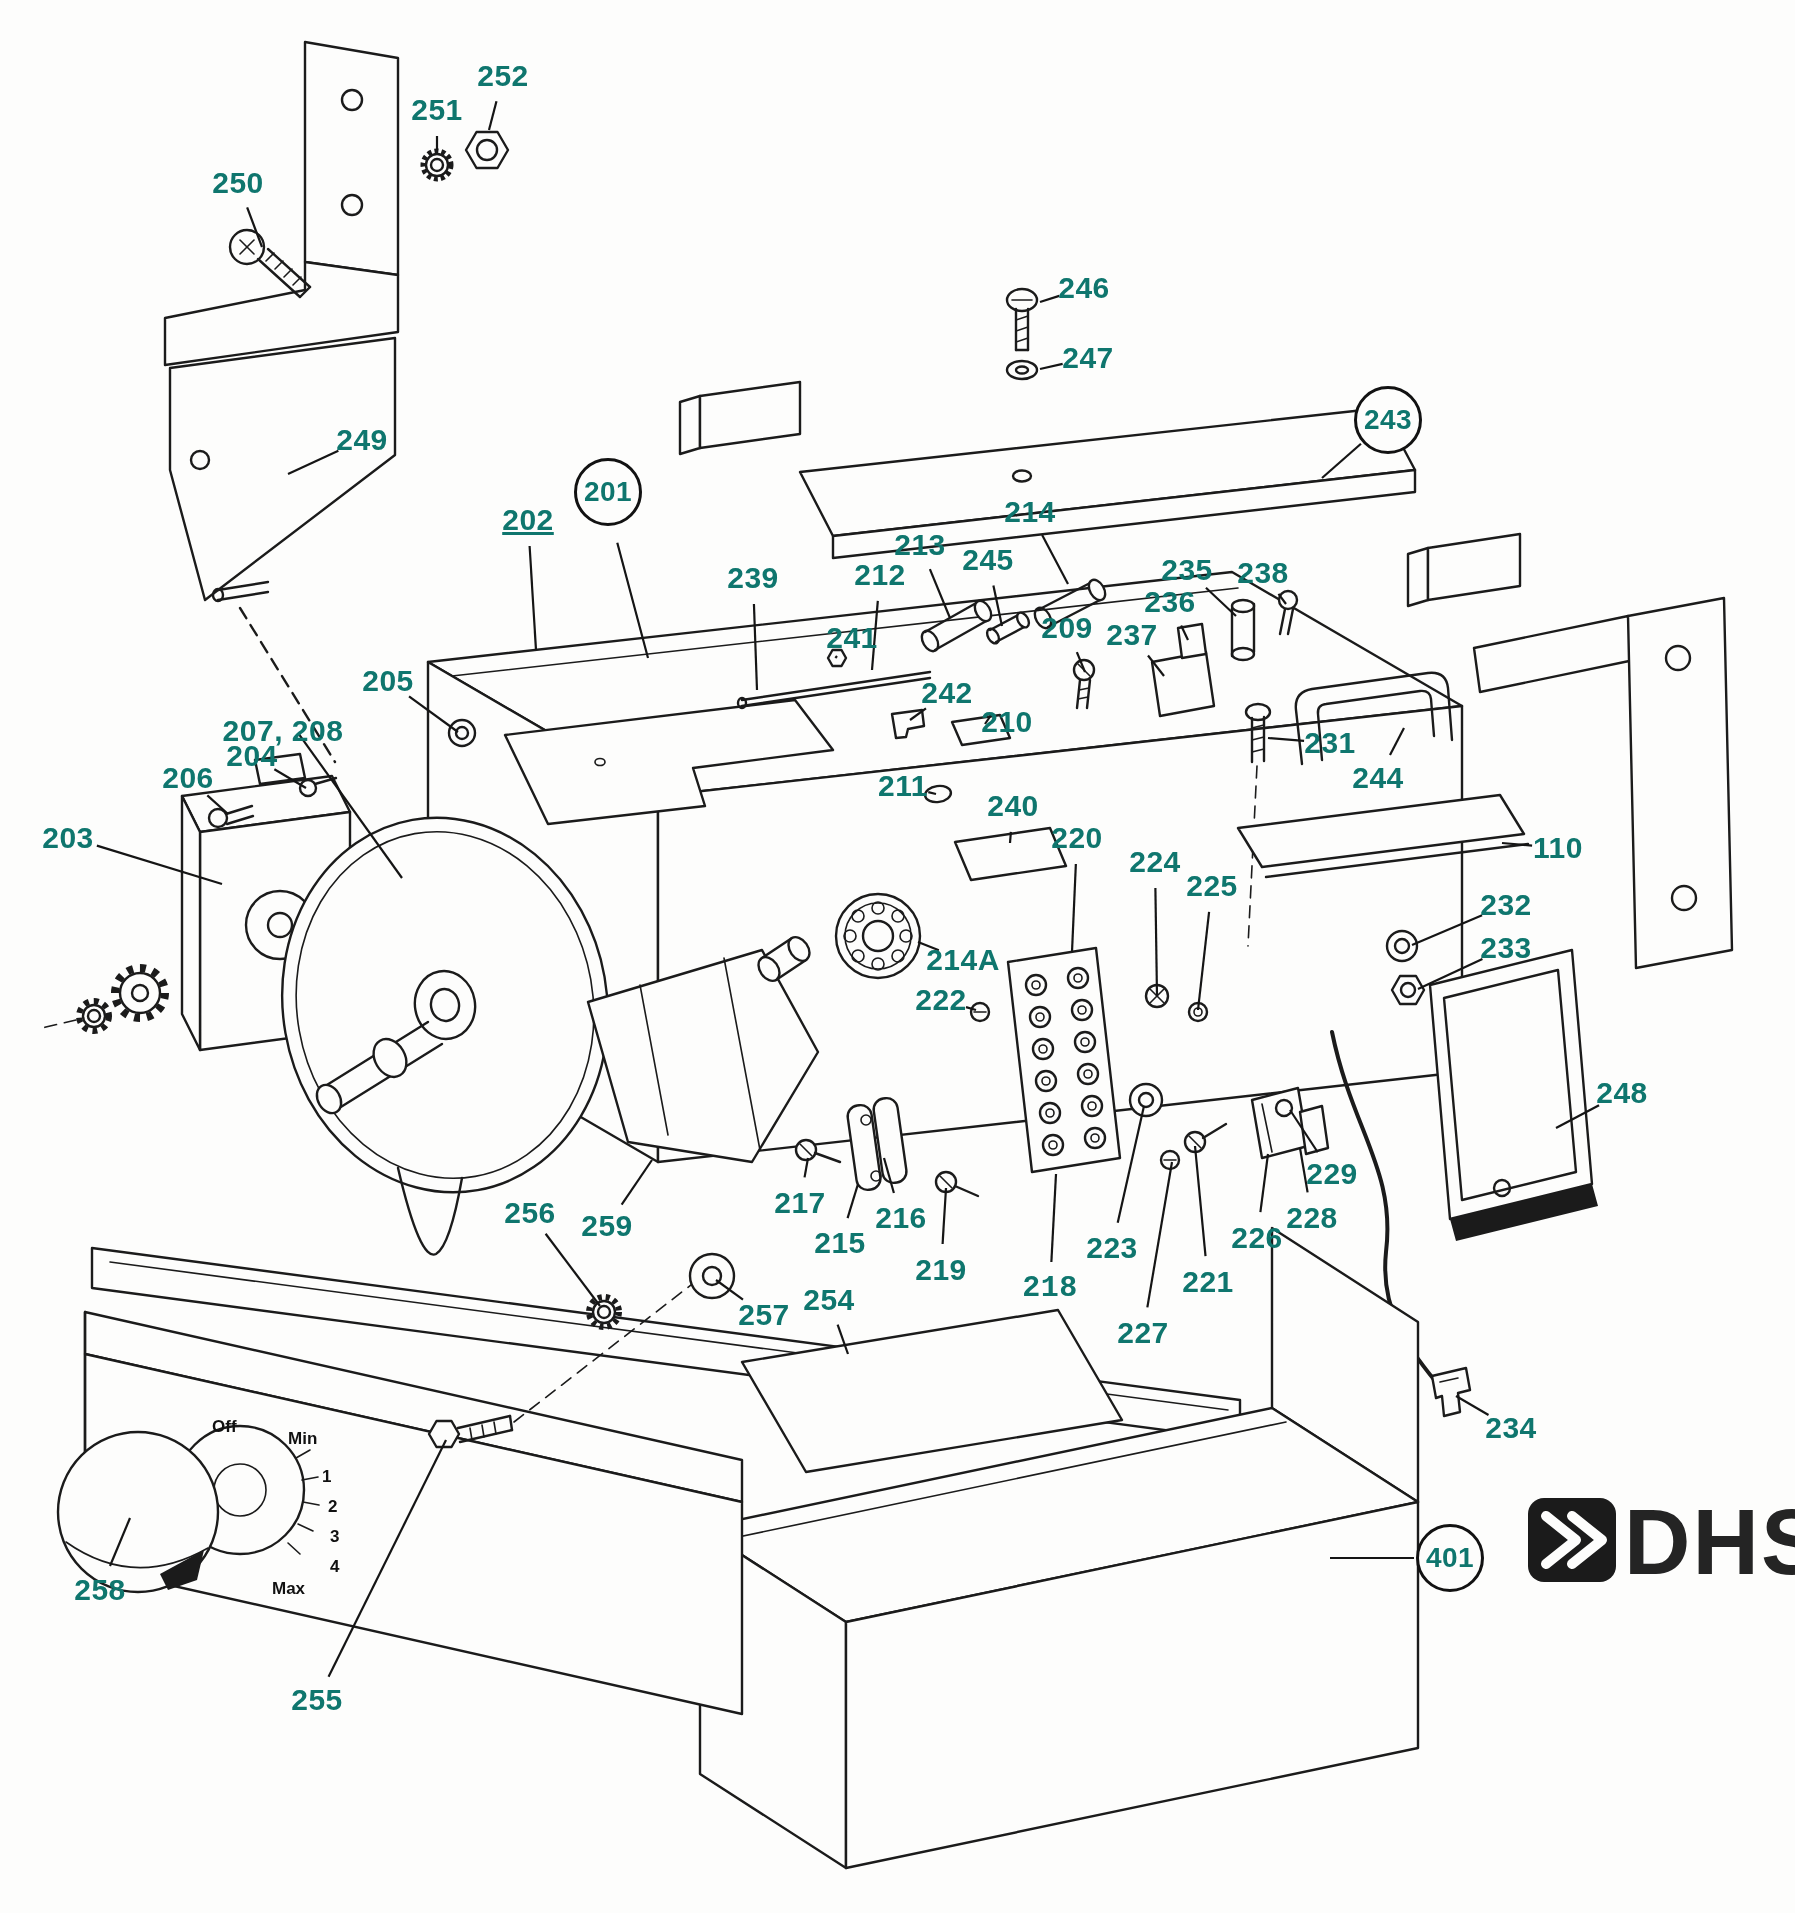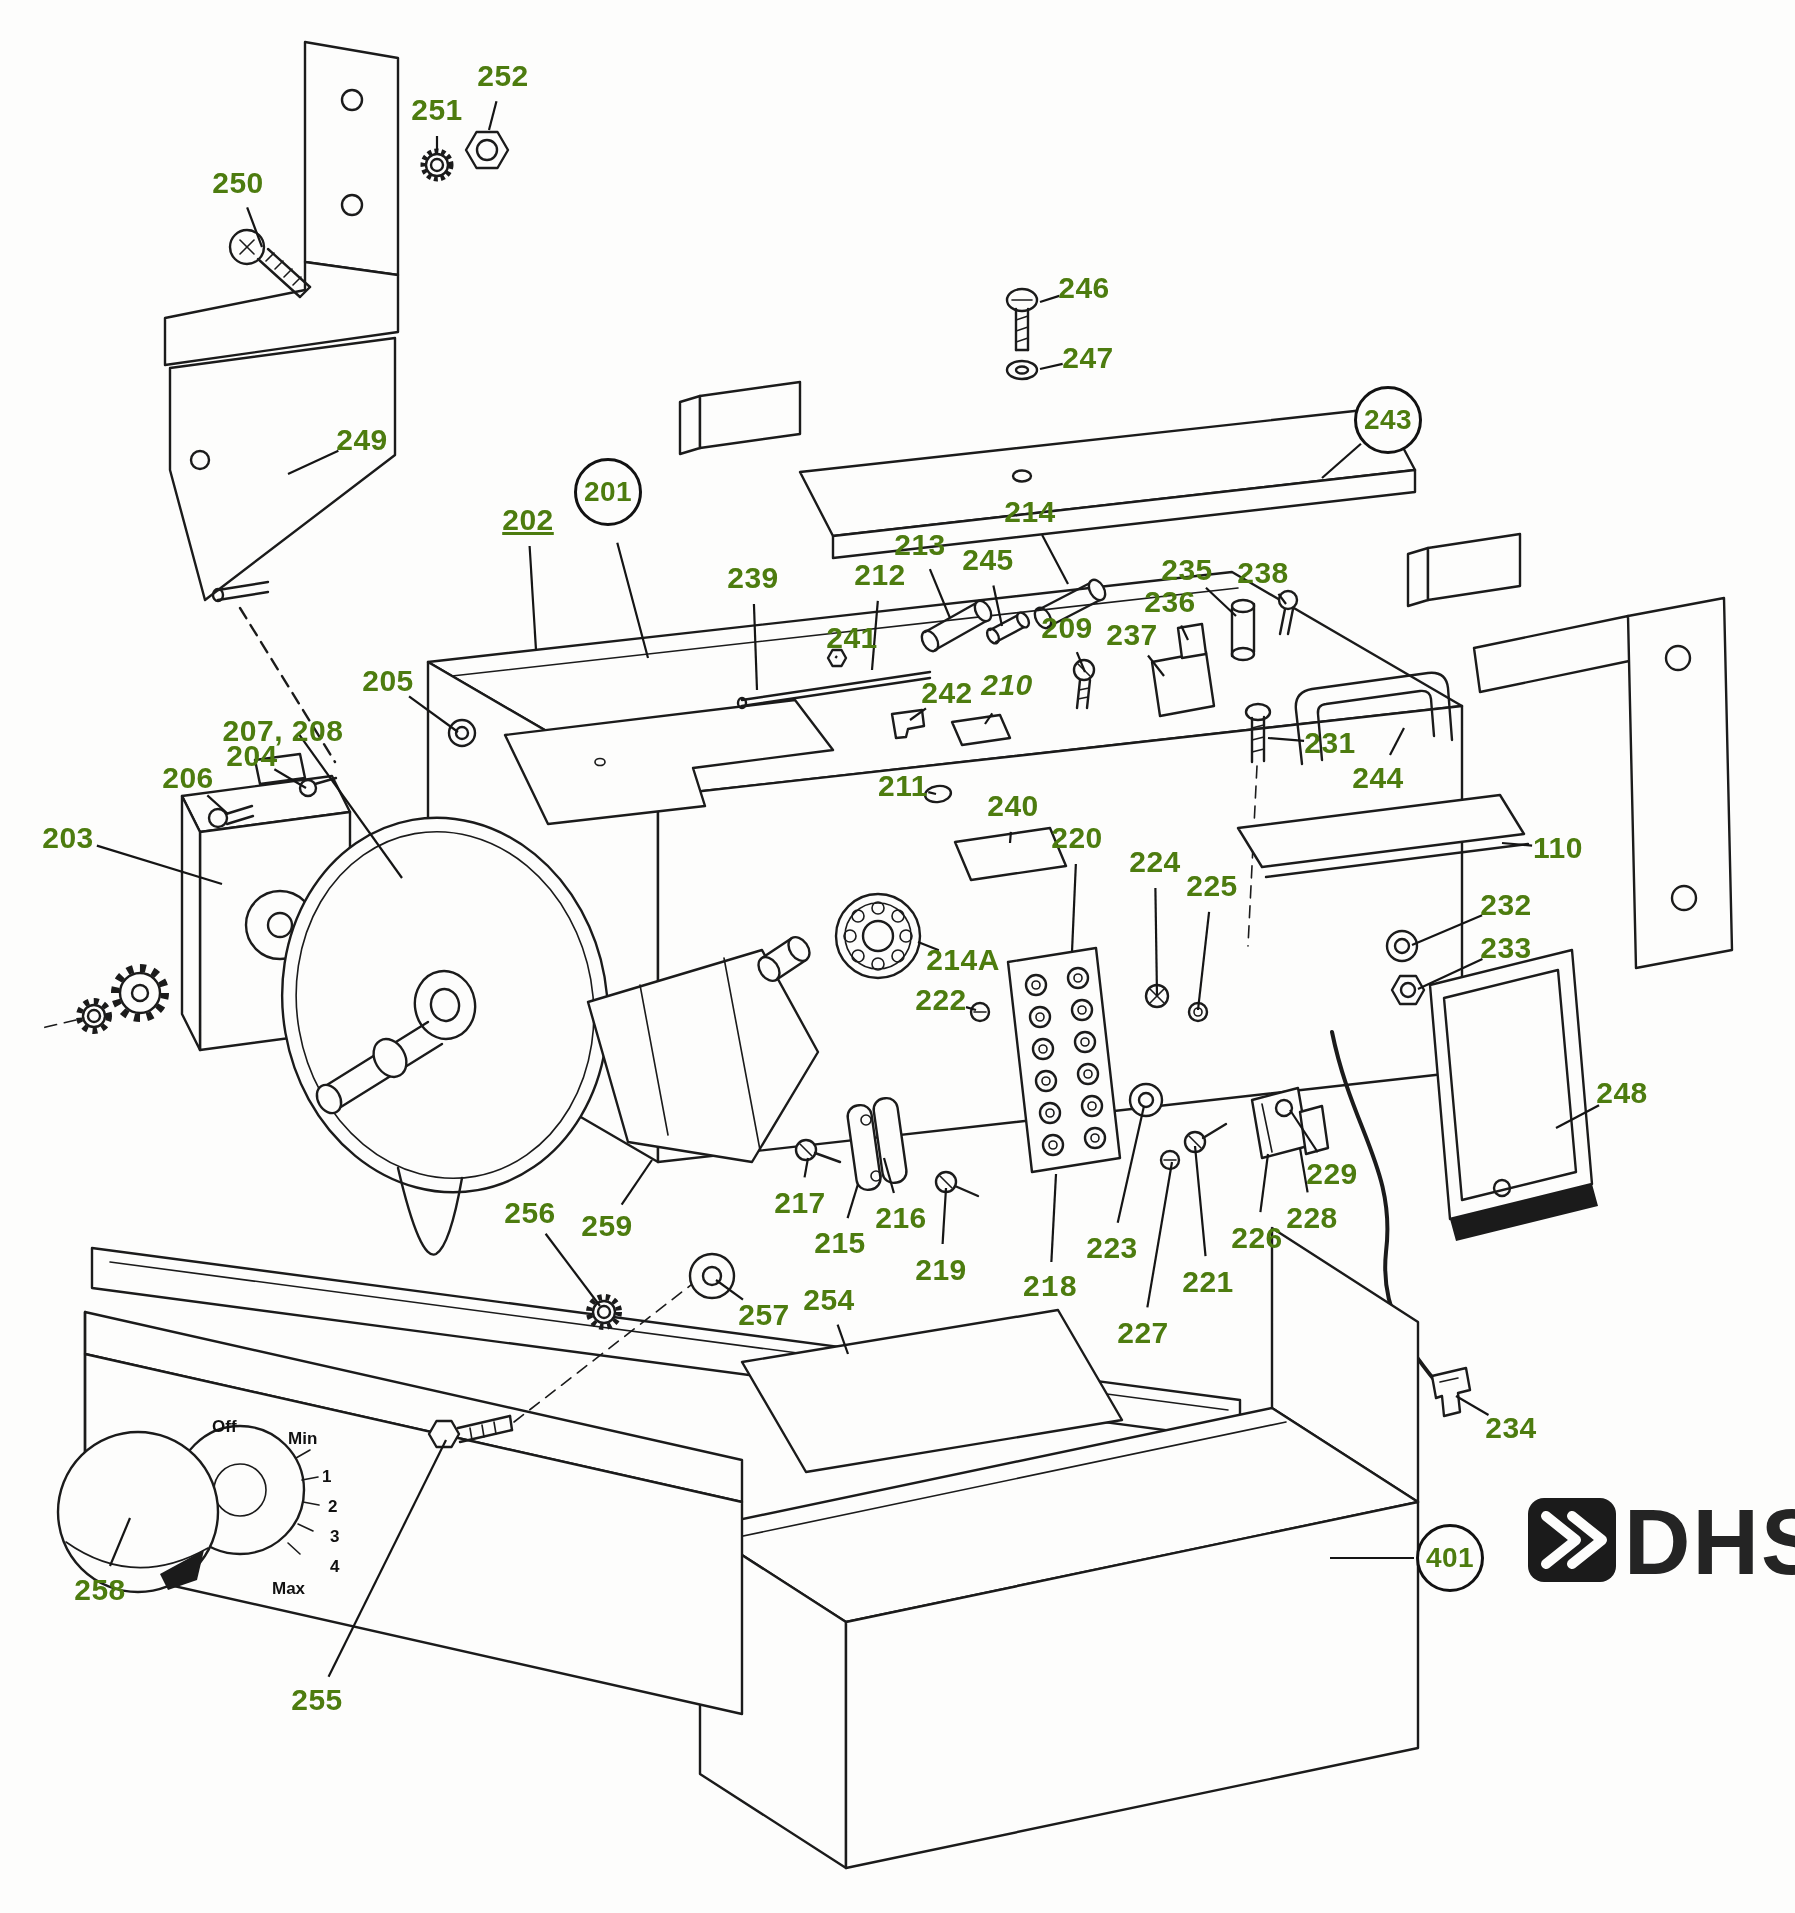--- a/index.html
+++ b/index.html
@@ -1,21 +1,21 @@
 <!DOCTYPE html>
 <html><head>
 <meta charset="utf-8">
 <style>
   html,body{margin:0;padding:0;background:#e9e9e7;}
   #page{position:relative;width:1795px;height:1913px;background:#fdfdfc;overflow:hidden;
         font-family:"Liberation Sans", sans-serif;}
   #art{position:absolute;left:0;top:0;width:1795px;height:1913px;}
   #labels-layer{position:absolute;left:0;top:0;width:1795px;height:1913px;pointer-events:none;}
   .callout{position:absolute;transform:translate(-50%,-50%);
-           font:700 30px "Liberation Sans", sans-serif;color:#4d7c0f;
+           font:700 30px "Liberation Sans", sans-serif;color:#0f766e;
            white-space:nowrap;letter-spacing:.5px;}
   .callout.circled{width:62px;height:62px;border:3.5px solid #121212;border-radius:50%;
            display:flex;align-items:center;justify-content:center;font-size:28px;background:#fdfdfc;}
   
   .ln{fill:none;stroke:#1b1b1b;stroke-width:2.4;stroke-linejoin:round;stroke-linecap:round;}
   .fw{fill:#fdfdfc;stroke:#1b1b1b;stroke-width:2.4;stroke-linejoin:round;}
   .fd{fill:#1b1b1b;stroke:none;}
   .thin{stroke-width:1.6;}
   .thick{stroke-width:4;}
   .dash{stroke-dasharray:12 8;}
@@ -510,21 +510,21 @@
       <div class="callout" style="left: 988px; top: 560px;">245</div>
       <div class="callout" style="left: 753px; top: 578px;">239</div>
       <div class="callout" style="left: 880px; top: 575px;">212</div>
       <div class="callout" style="left: 1187px; top: 570px;">235</div>
       <div class="callout" style="left: 1263px; top: 573px;">238</div>
       <div class="callout" style="left: 1170px; top: 602px;">236</div>
       <div class="callout" style="left: 852px; top: 638px;">241</div>
       <div class="callout" style="left: 1067px; top: 628px;">209</div>
       <div class="callout" style="left: 1132px; top: 635px;">237</div>
       <div class="callout" style="left: 947px; top: 693px;">242</div>
-      <div class="callout" style="left: 1007px; top: 685px; font-style: italic;">210</div>
+      <div class="callout" style="left: 1007px; top: 722px;">210</div>
       <div class="callout" style="left: 1330px; top: 743px;">231</div>
       <div class="callout" style="left: 388px; top: 681px;">205</div>
       <div class="callout" style="left: 1378px; top: 778px;">244</div>
       <div class="callout" style="left: 283px; top: 712px; margin-top: 19px;">207, 208</div>
       <div class="callout" style="left: 188px; top: 778px;">206</div>
       <div class="callout" style="left: 252px; top: 756px;">204</div>
       <div class="callout" style="left: 68px; top: 838px;">203</div>
       <div class="callout" style="left: 903px; top: 786px;">211</div>
       <div class="callout" style="left: 1013px; top: 806px;">240</div>
       <div class="callout" style="left: 1077px; top: 838px;">220</div>

